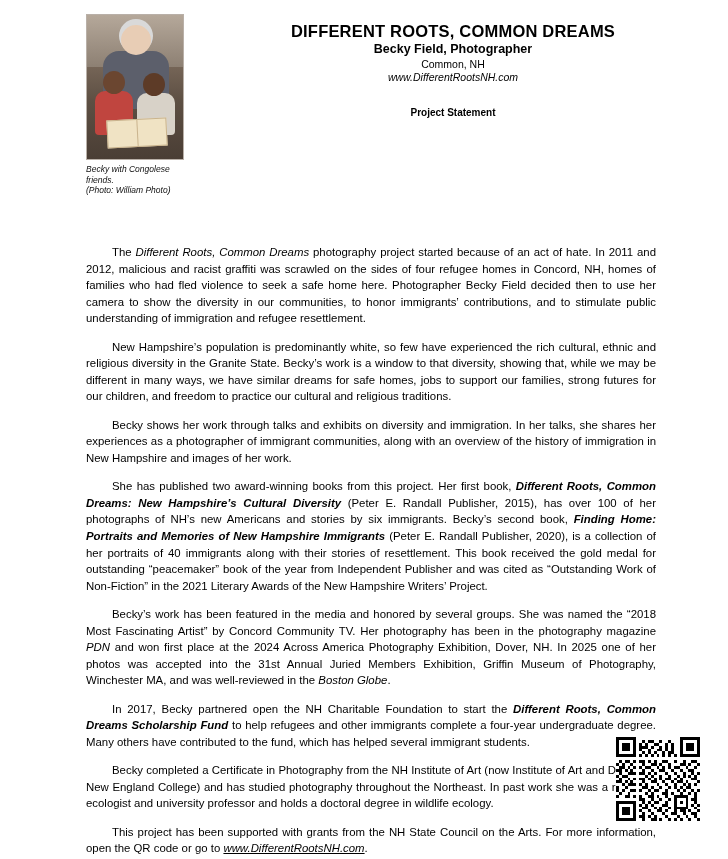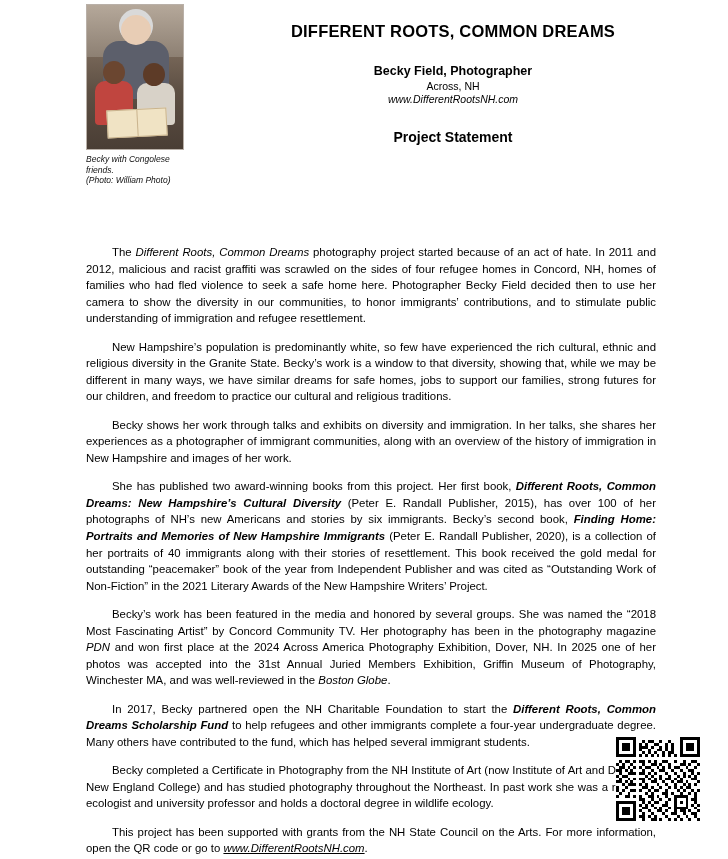--- a/index.html
+++ b/index.html
@@ -25,21 +25,21 @@
   
   .header {
     position: relative;
     display: block;
     padding-top: 14px;
     height: 190px;
   }
   .photo-block {
     position: absolute;
     left: 86px;
-    top: 4px;
+    top: 14px;
     width: 96px;
   }
   .photo {
     width: 96px;
     height: 144px;
     border: 1px solid #b9b0a8;
     display: block;
     position: relative;
     overflow: hidden;
     background: #6d5a4a;
@@ -128,36 +128,35 @@
     letter-spacing: 0.2px;
     line-height: 1.2;
   }
   .doc-subtitle {
     font-size: 14.5px;
     font-weight: bold;
     font-style: italic;
     margin-top: 3px;
   }
   .author {
-    margin-top: 22px;
     font-size: 12.5px;
     font-weight: bold;
   }
   .author-city {
     font-size: 10.5px;
     margin-top: 2px;
   }
   .author-site {
     font-size: 10.5px;
     font-style: italic;
     margin-top: 1px;
   }
   .section-heading {
     margin-top: 24px;
-    font-size: 14px;
+    font-size: 10px;
     font-weight: bold;
     text-align: center;
   }
 
   
   .body-text {
     position: absolute;
     left: 86px;
     top: 204px;
     width: 570px;
@@ -211,21 +210,21 @@
       </div>
       <div class="photo-caption">
         <span>Becky with Congolese friends.</span><br>
         <span>(Photo: William Photo)</span>
       </div>
     </div>
 
     <div class="title-block">
       <div class="doc-title">DIFFERENT ROOTS, COMMON DREAMS</div>
       <div class="author">Becky Field, Photographer</div>
-      <div class="author-city">Across, NH</div>
+      <div class="author-city">Common, NH</div>
       <div class="author-site">www.DifferentRootsNH.com</div>
       <div class="section-heading">Project Statement</div>
     </div>
 
   </div>
 
   <div class="body-text">
 
     <p><span>The </span><span class="i">Different Roots, Common Dreams</span><span> photography project started because of an act of hate. In 2011 and 2012, malicious and racist graffiti was scrawled on the sides of four refugee homes in Concord, NH, homes of families who had fled violence to seek a safe home here. Photographer Becky Field decided then to use her camera to show the diversity in our communities, to honor immigrants’ contributions, and to stimulate public understanding of immigration and refugee resettlement.</span></p>
 

